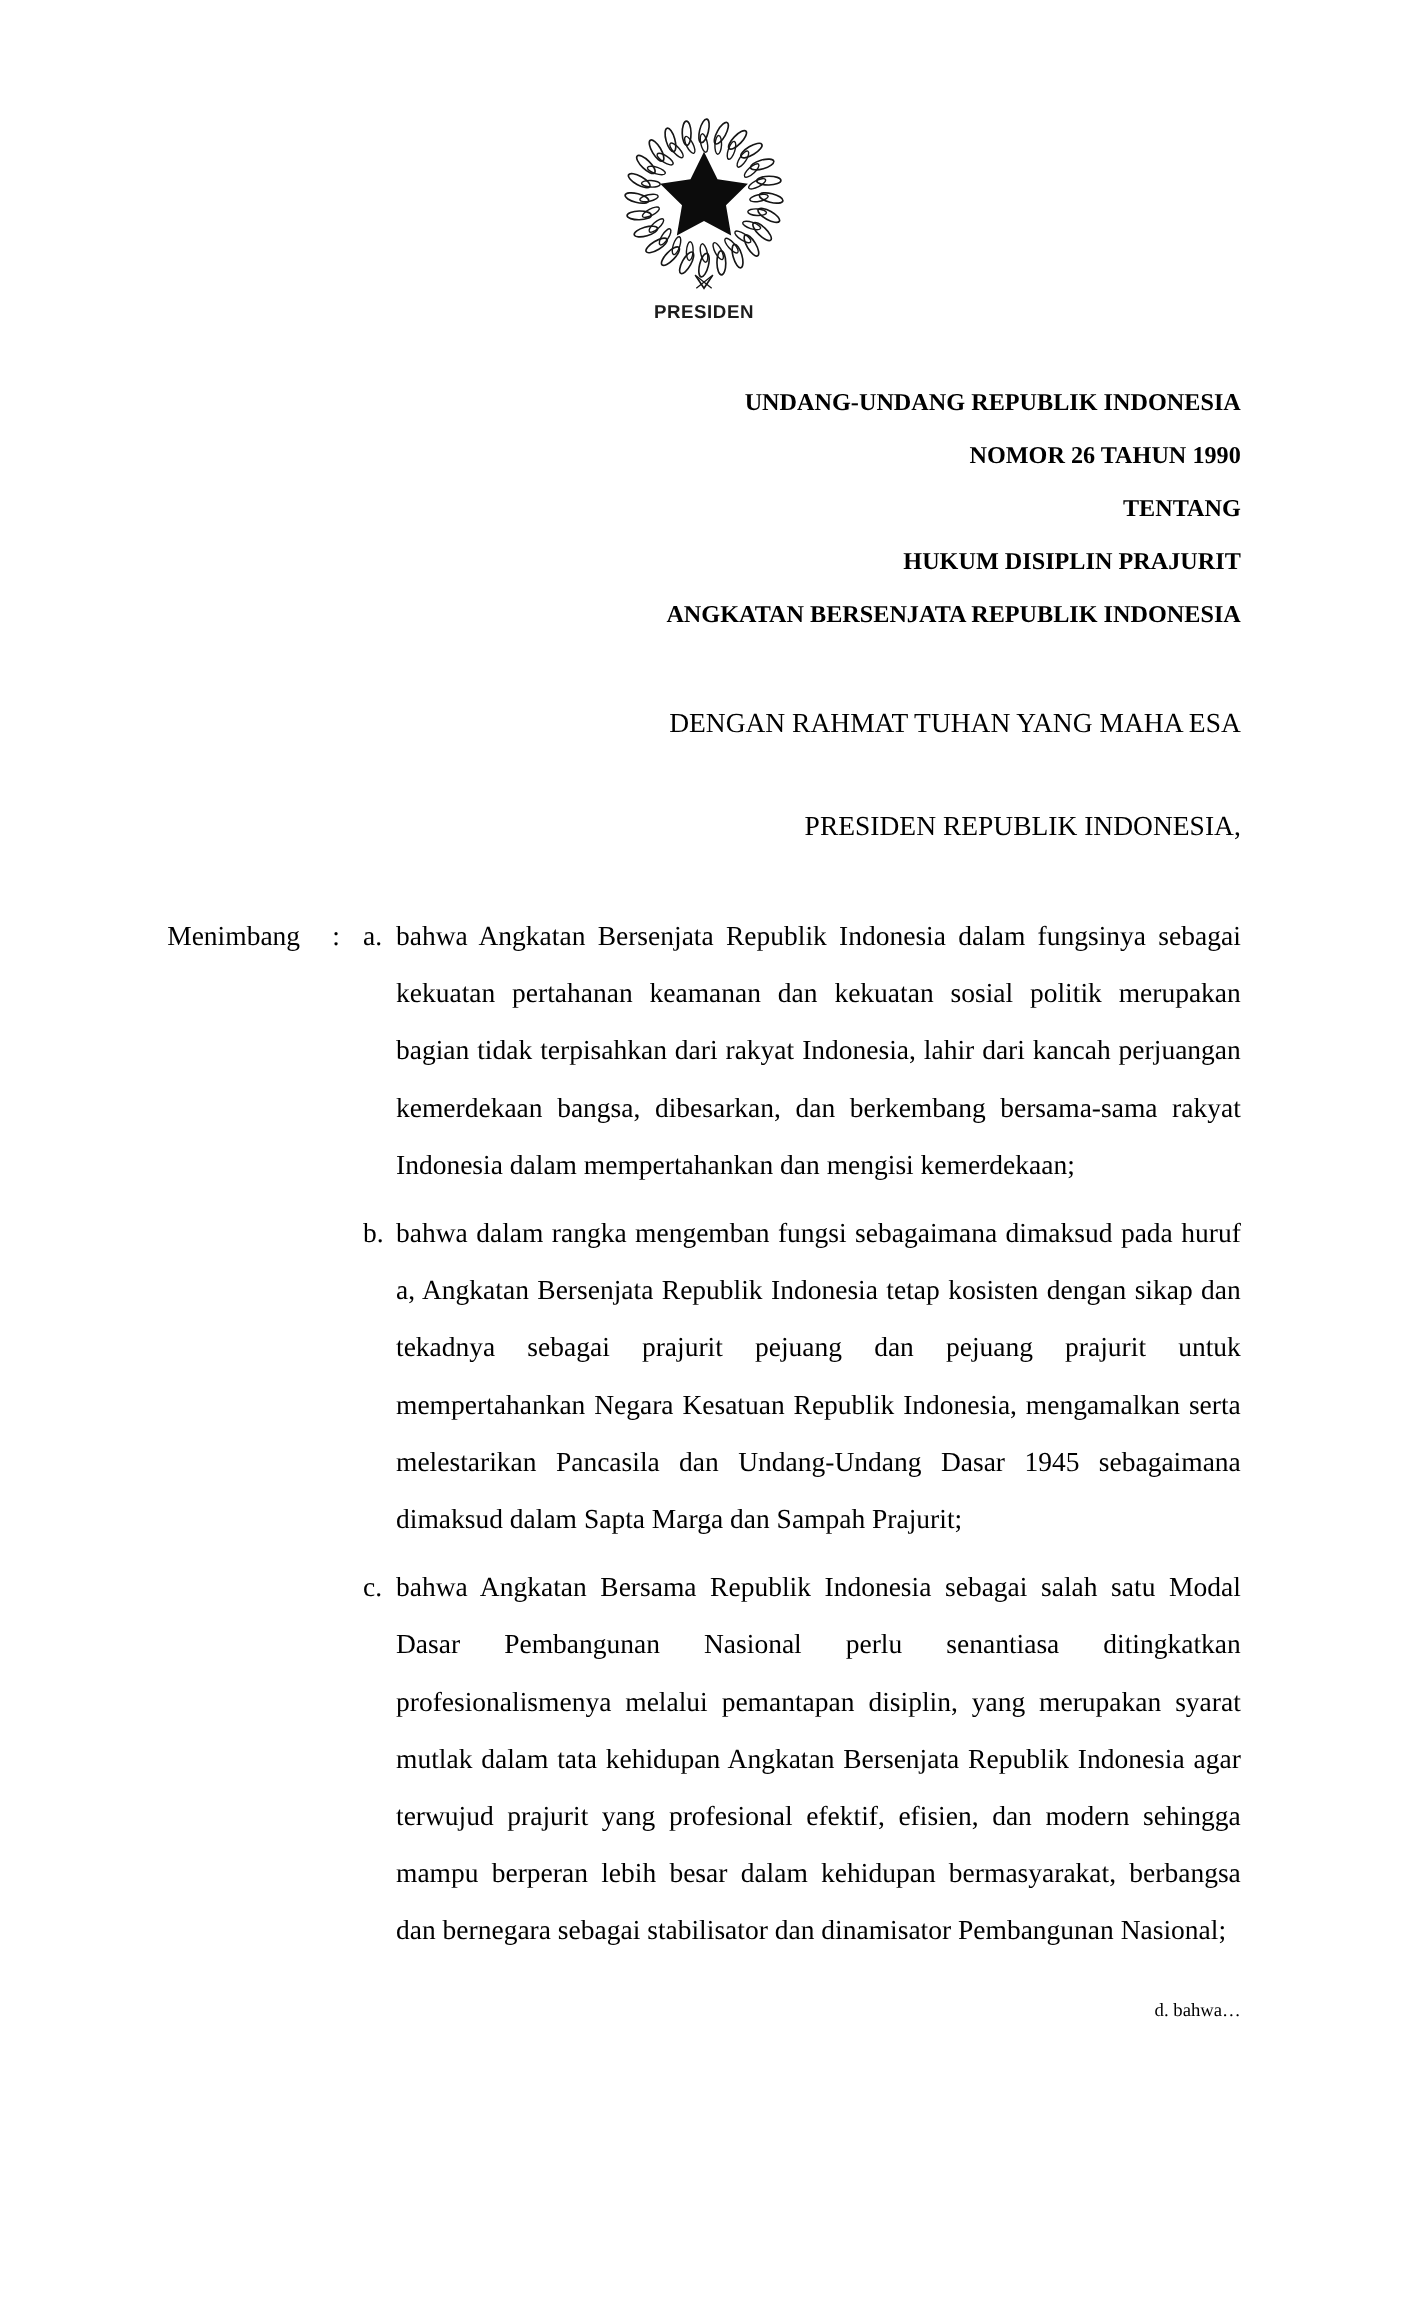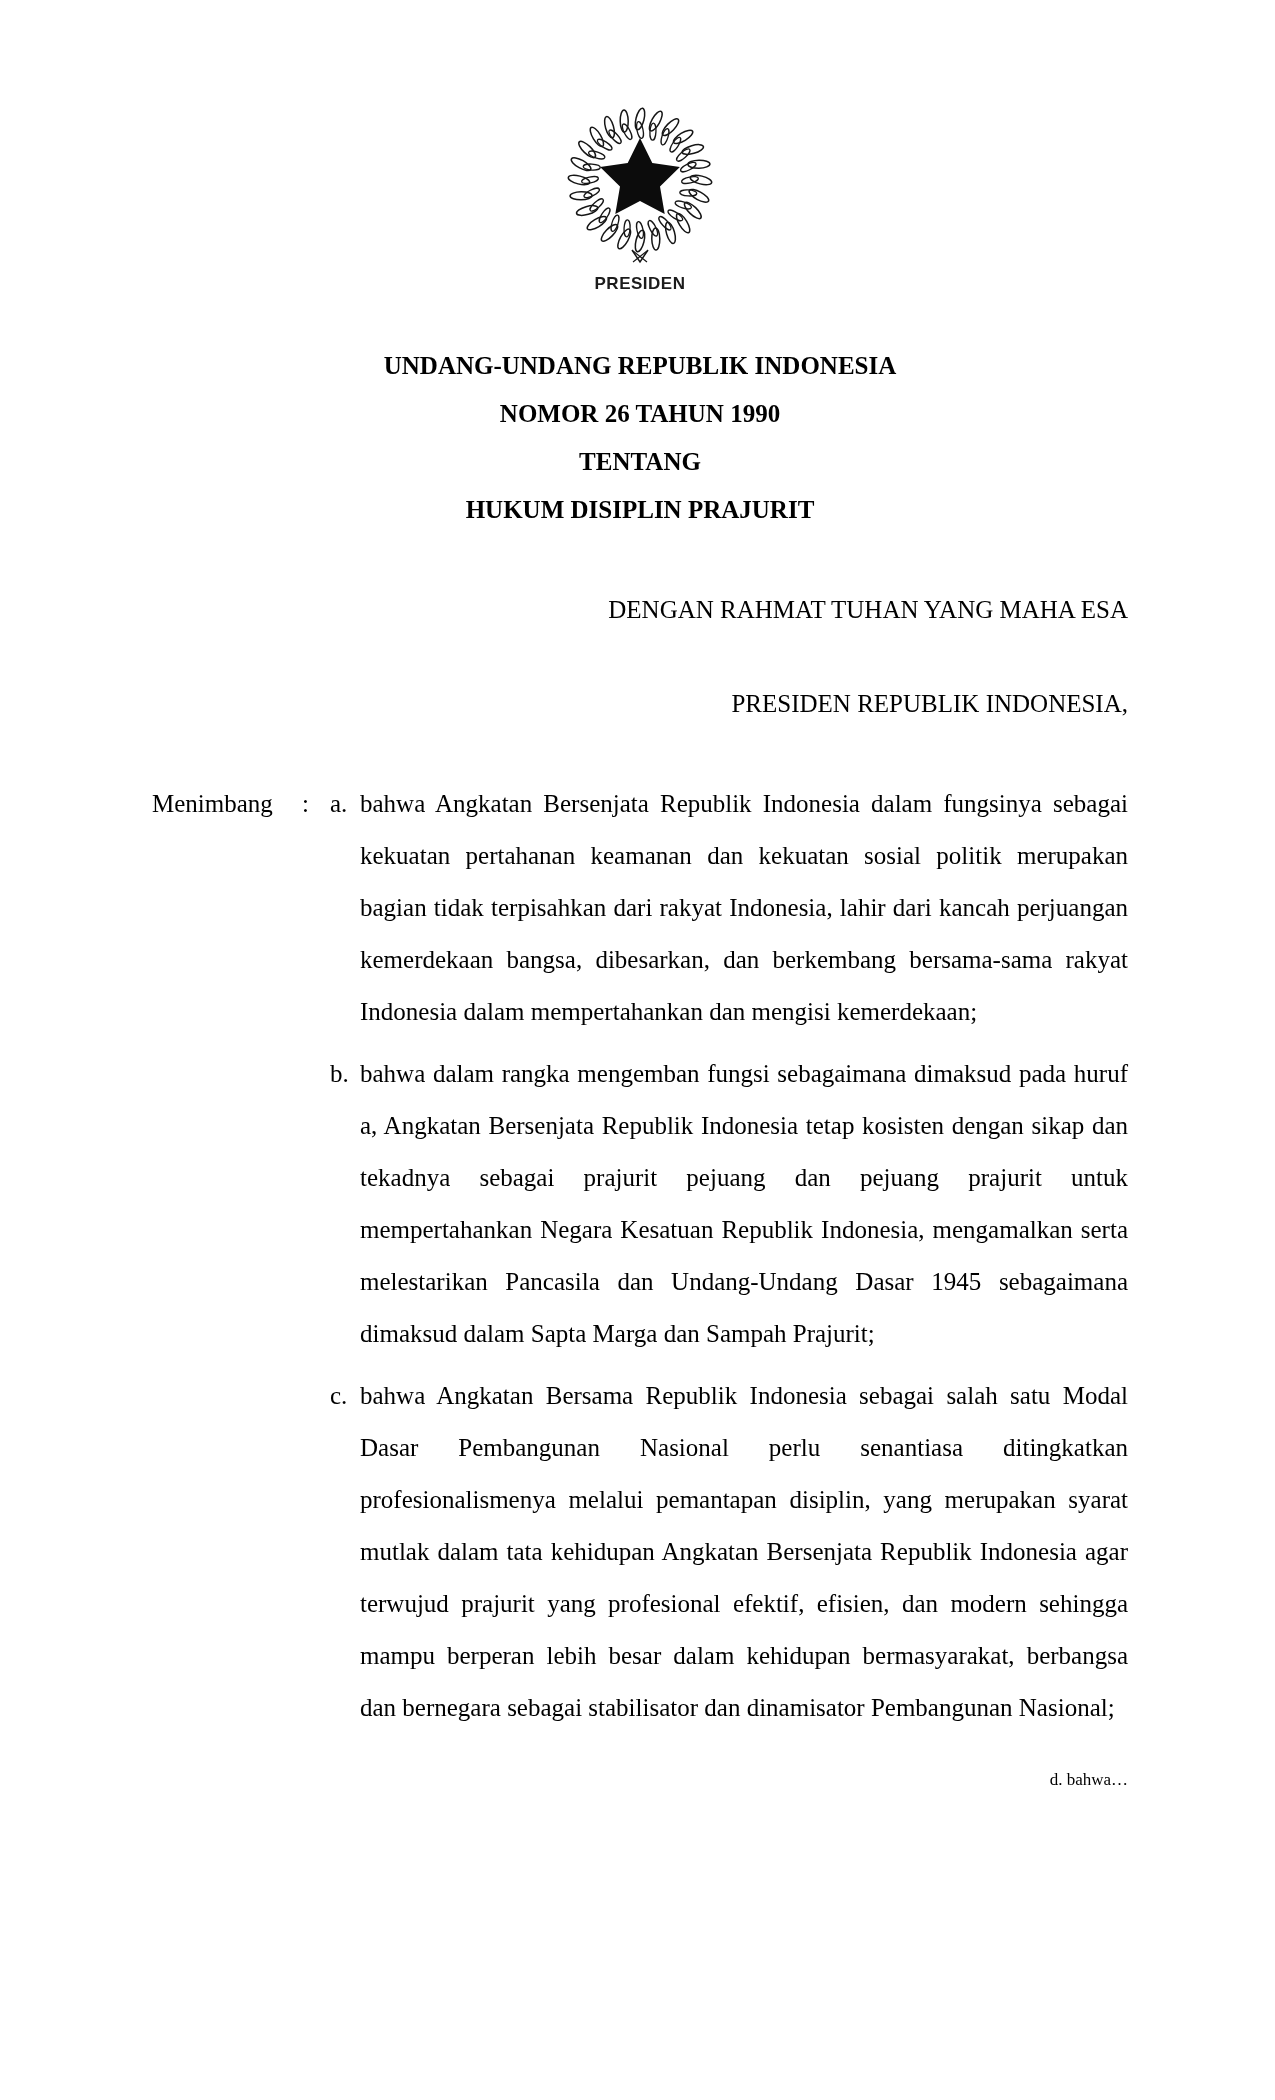--- a/index.html
+++ b/index.html
@@ -30,23 +30,23 @@
   .seal-line {
     font-family: "Liberation Sans", sans-serif;
     font-size: 17px;
     line-height: 24px;
     color: #1c1c1c;
     letter-spacing: 0.5px;
     font-weight: bold;
   }
   .title-block {
     margin-top: 46px;
-    text-align: center;
+    text-align: right;
     font-weight: 700;
-    font-size: 25px;
+    font-size: 22px;
     line-height: 48px;
   }
   .center-line {
     text-align: right;
     font-weight: 400;
     font-size: 25px;
     line-height: 48px;
   }
   .invocation { margin-top: 52px; }
   .authority  { margin-top: 46px; }
@@ -122,20 +122,21 @@
       </g>
     </svg>
     <div class="seal-line">PRESIDEN</div>
   </div>
 
   <div class="title-block">
     <div>UNDANG-UNDANG REPUBLIK INDONESIA</div>
     <div>NOMOR 26 TAHUN 1990</div>
     <div>TENTANG</div>
     <div>HUKUM DISIPLIN PRAJURIT</div>
+    <div>ANGKATAN BERSENJATA REPUBLIK INDONESIA</div>
   </div>
 
   <div class="center-line invocation">DENGAN RAHMAT TUHAN YANG MAHA ESA</div>
 
   <div class="center-line authority">PRESIDEN REPUBLIK INDONESIA,</div>
 
   <div class="consider">
     <div class="c-label">Menimbang</div>
     <div class="c-colon">:</div>
     <div class="c-items">

